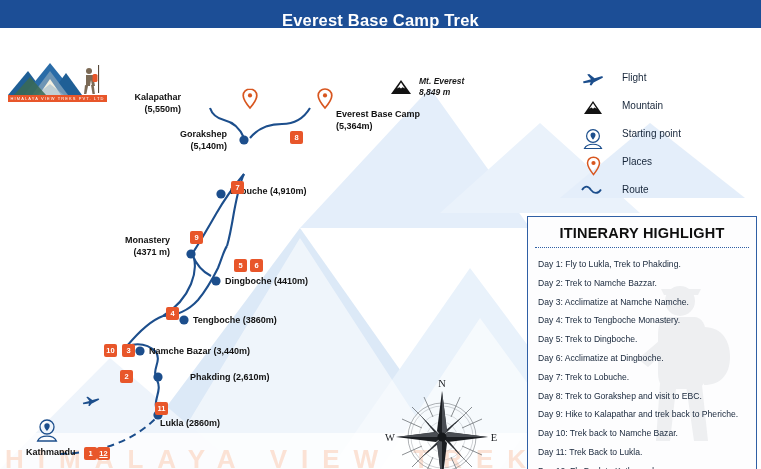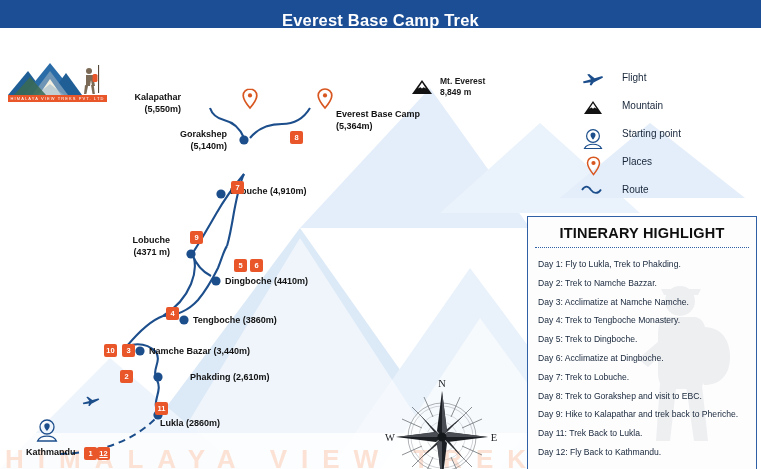--- a/index.html
+++ b/index.html
@@ -57,24 +57,25 @@
   
   #logo {
     position: absolute;
     left: 6px; top: 29px;
     width: 103px; height: 48px;
   }
 
   
   #everest-callout {
     position: absolute;
-    left: 411px; top: 48px;
+    left: 390px; top: 48px;
     display: flex;
     align-items: center;
     gap: 7px;
+    font-style: italic;
   }
   #everest-callout .txt {
     font-size: 8.5px;
     font-weight: bold;
     color: #1a1a1a;
     line-height: 1.35;
   }
 
   
   #legend {
@@ -336,21 +337,21 @@
   </div>
 
   <div class="place-label r" style="left:142px; top:101px; width:85px;">
     <div>Gorakshep</div>
     <div>(5,140m)</div>
   </div>
 
   <div class="place-label" style="left:230px; top:158px;">Lobuche  (4,910m)</div>
 
   <div class="place-label r" style="left:95px; top:207px; width:75px;">
-    <div>Lobuche</div>
+    <div>Monastery</div>
     <div>(4371 m)</div>
   </div>
 
   <div class="place-label" style="left:225px; top:248px;">Dingboche (4410m)</div>
 
   <div class="place-label" style="left:193px; top:287px;">Tengboche (3860m)</div>
 
   <div class="place-label" style="left:149px; top:318px;">Namche Bazar (3,440m)</div>
 
   <div class="place-label" style="left:148px; top:344px;padding-left:42px;">Phakding (2,610m)</div>
@@ -439,18 +440,19 @@
     <div id="itin-list">
       <div class="itin-item">Day 1: Fly to Lukla, Trek to Phakding.</div>
       <div class="itin-item">Day 2: Trek to Namche Bazzar.</div>
       <div class="itin-item">Day 3: Acclimatize at Namche Namche.</div>
       <div class="itin-item">Day 4: Trek to Tengboche Monastery.</div>
       <div class="itin-item">Day 5: Trek to Dingboche.</div>
       <div class="itin-item">Day 6: Acclimatize at Dingboche.</div>
       <div class="itin-item">Day 7: Trek to Lobuche.</div>
       <div class="itin-item">Day 8: Trek to Gorakshep and visit to EBC.</div>
       <div class="itin-item">Day 9: Hike to Kalapathar and trek back to Pheriche.</div>
+      <div class="itin-item">Day 10: Trek back to Namche Bazar.</div>
       <div class="itin-item">Day 11: Trek Back to Lukla.</div>
       <div class="itin-item">Day 12: Fly Back to Kathmandu.</div>
     </div>
   </div>
 
 </div>
 
 </body></html>

